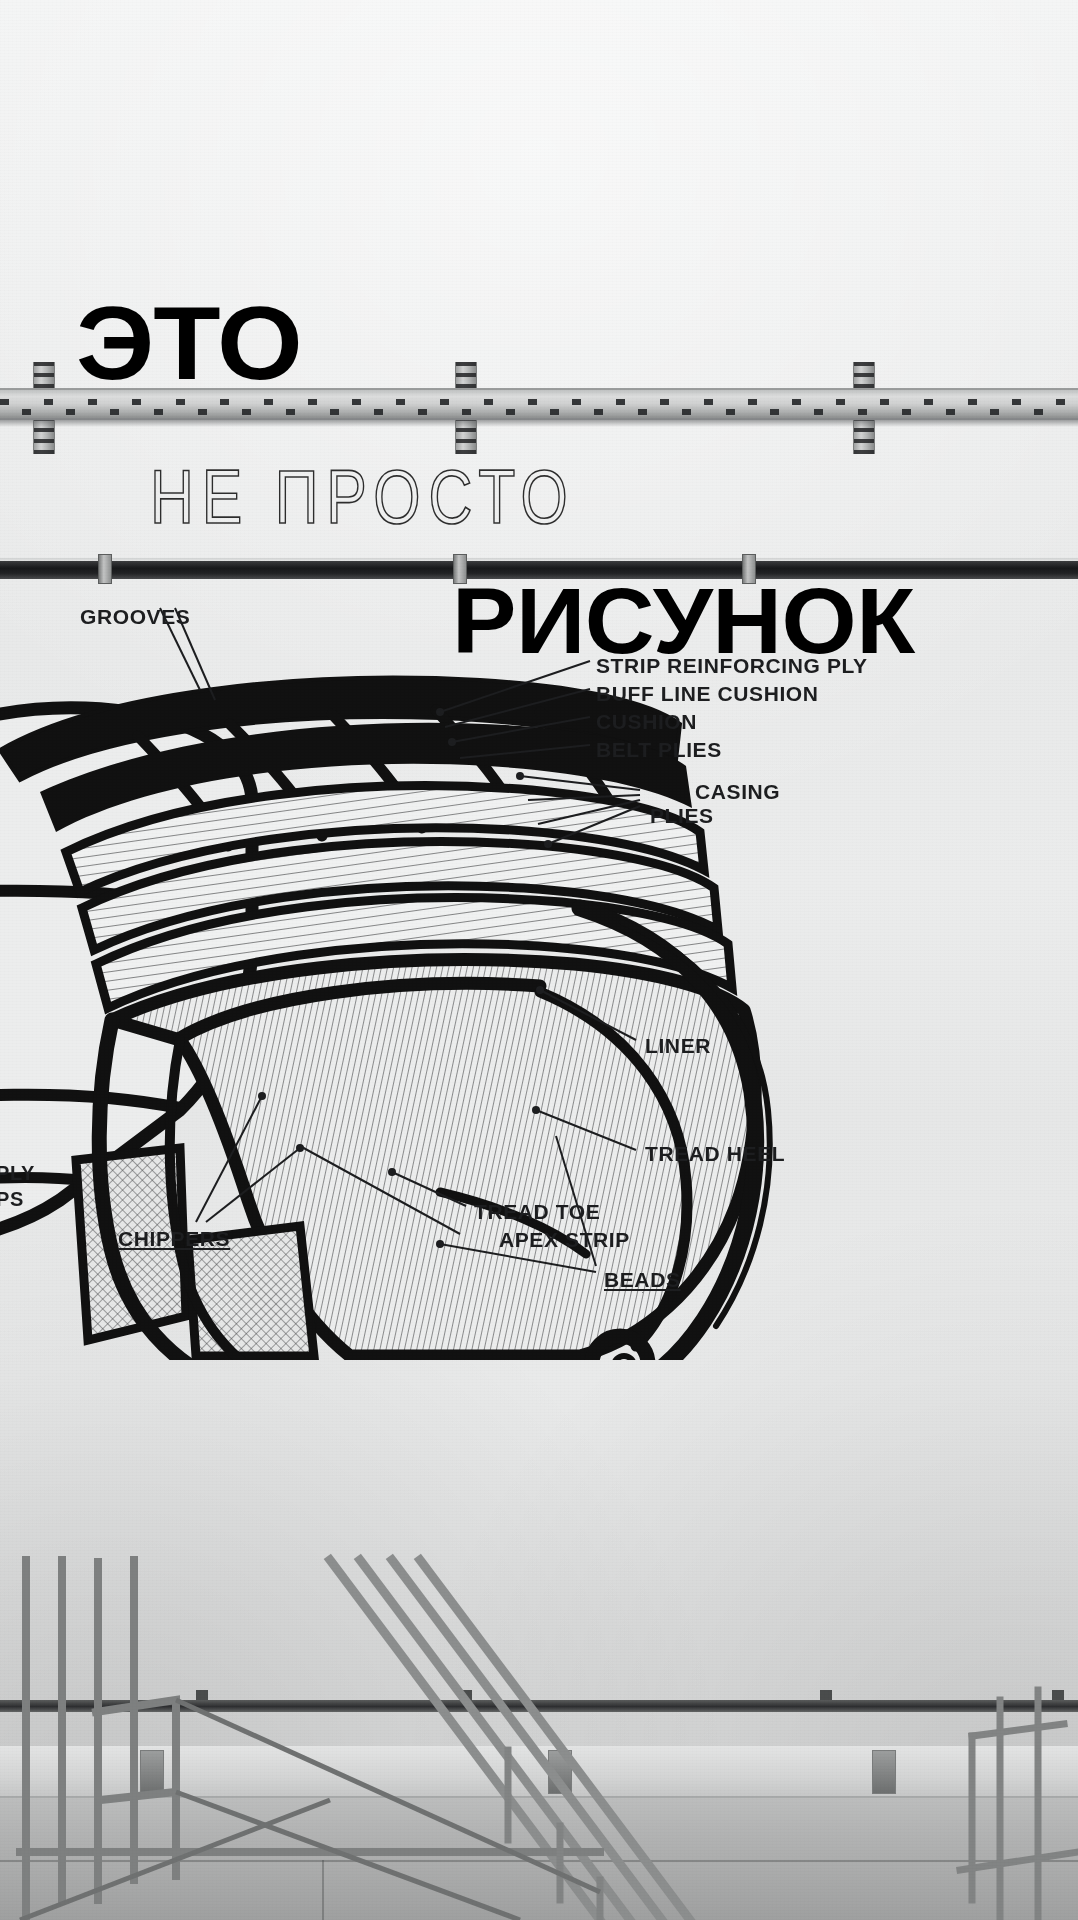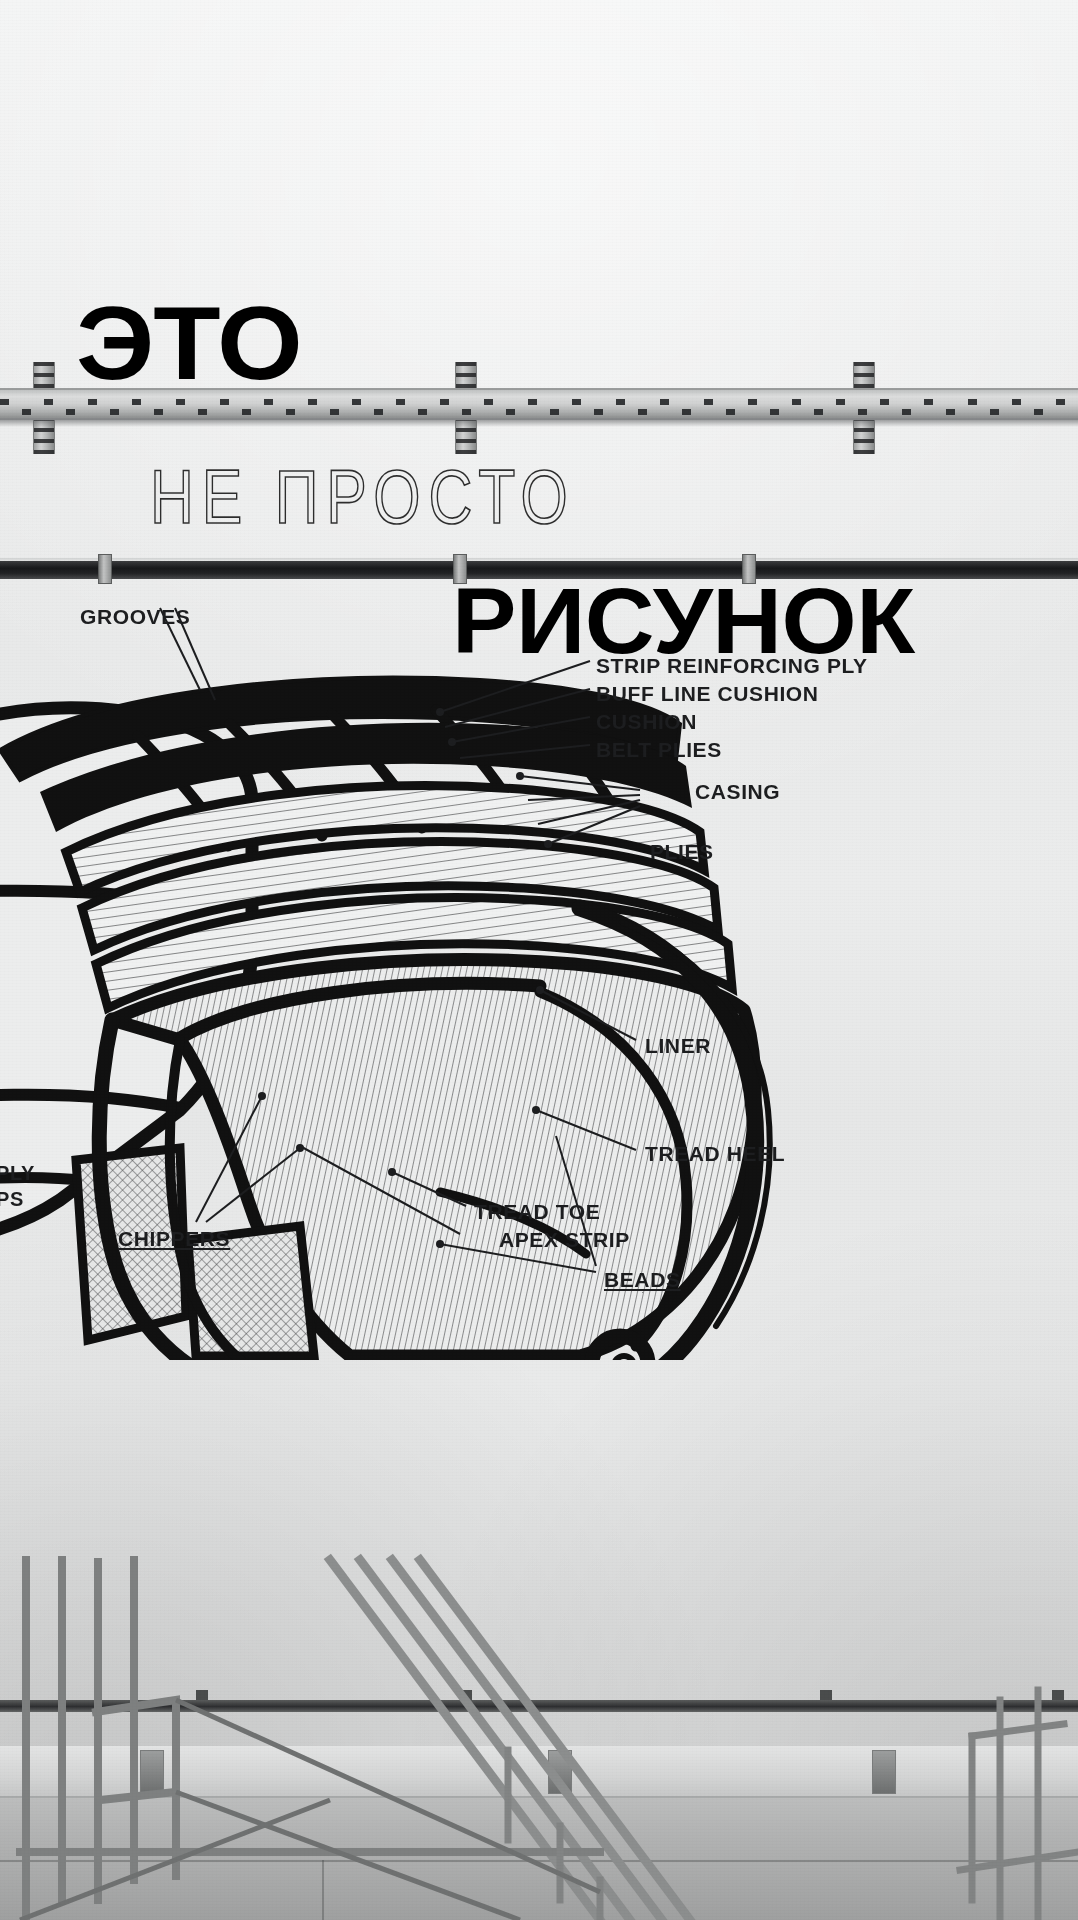--- a/index.html
+++ b/index.html
@@ -314,21 +314,21 @@
       <circle cx="300" cy="1148" r="4"></circle>
     </g>
   </svg>
 
   <div class="dlabel" style="left:80px;  top:605px;">GROOVES</div>
   <div class="dlabel" style="left:596px; top:654px;">STRIP REINFORCING PLY</div>
   <div class="dlabel" style="left:596px; top:682px;">BUFF LINE CUSHION</div>
   <div class="dlabel" style="left:596px; top:710px;">CUSHION</div>
   <div class="dlabel" style="left:596px; top:738px;">BELT PLIES</div>
   <div class="dlabel" style="left:689px; top:780px;margin-left:6px;">CASING</div>
-  <div class="dlabel" style="left:650px; top:840px;text-align:center;">PLIES</div>
+  <div class="dlabel" style="left:650px; top:804px;text-align:center;">PLIES</div>
   <div class="dlabel" style="left:645px; top:1034px;">LINER</div>
   <div class="dlabel" style="left:645px; top:1142px;">TREAD HEEL</div>
   <div class="dlabel" style="left:474px; top:1200px;">TREAD TOE</div>
   <div class="dlabel" style="left:468px; top:1228px;margin-left:31px;">APEX STRIP</div>
   <div class="dlabel" style="left:604px; top:1268px;text-decoration:underline;">BEADS</div>
   <div class="dlabel" style="left:118px; top:1227px;text-decoration:underline;">CHIPPERS</div>
   <div class="dlabel sm" style="left:-4px; top:1162px;">PLY</div>
   <div class="dlabel sm" style="left:-4px; top:1188px;">PS</div>
 
   <div class="hanger h1"></div>

